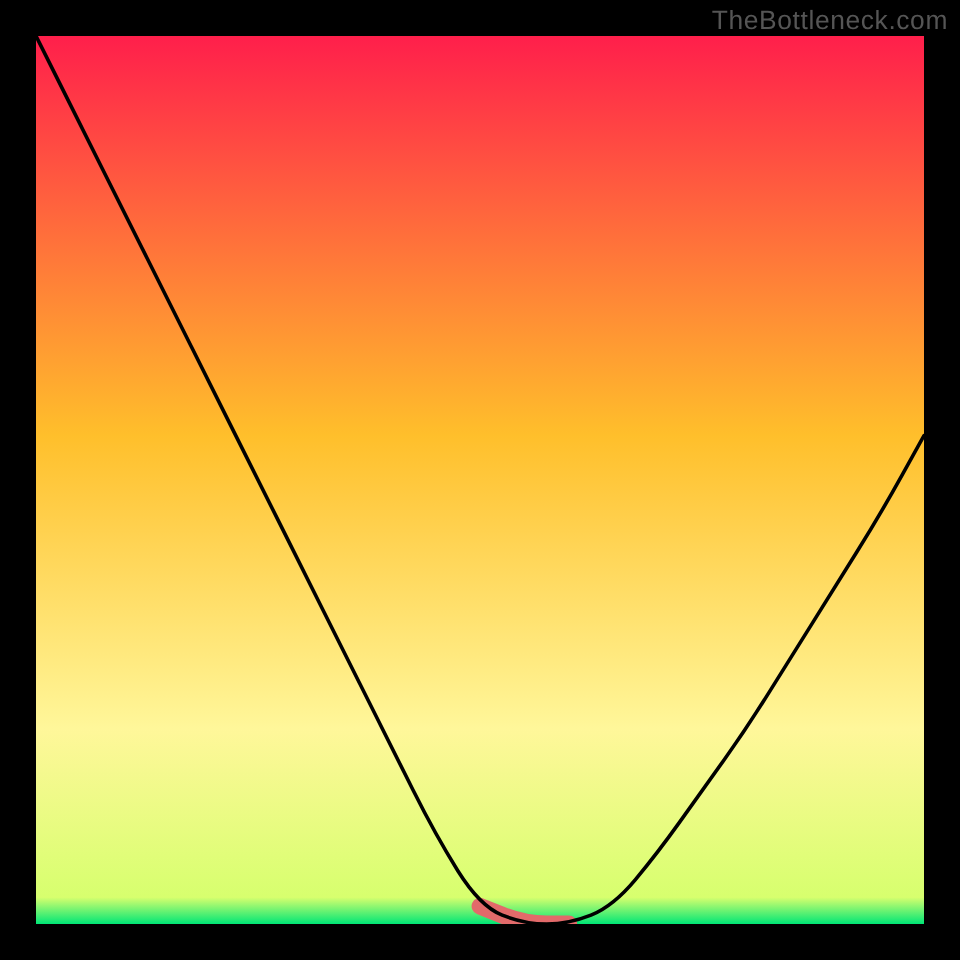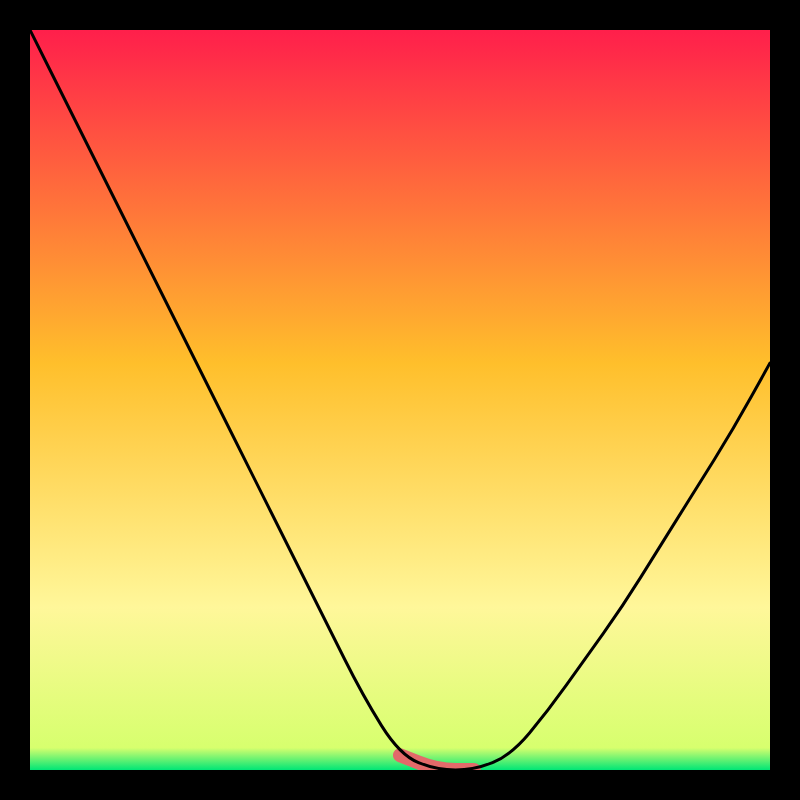--- a/index.html
+++ b/index.html
@@ -35,20 +35,21 @@
     color: #555;
     font-size: 22px;
     font-weight: 500;
     letter-spacing: 0.5px;
   }
 </style>
 </head>
 <body>
 
 <div class="frame">
+  <div class="watermark">TheBottleneck.com</div>
   <div class="plot">
     <svg id="chart-svg" width="740" height="740" viewBox="0 0 740 740" preserveAspectRatio="none">
       <defs>
         <linearGradient id="bg-grad" x1="0" y1="0" x2="0" y2="1">
           <stop id="g0" offset="0%" stop-color="#ff1f4b"></stop>
           <stop id="g1" offset="45%" stop-color="#ffbf2b"></stop>
           <stop id="g2" offset="78%" stop-color="#fff79a"></stop>
           <stop id="g3" offset="97%" stop-color="#d7ff6e"></stop>
           <stop id="g4" offset="100%" stop-color="#00e676"></stop>
         </linearGradient>

